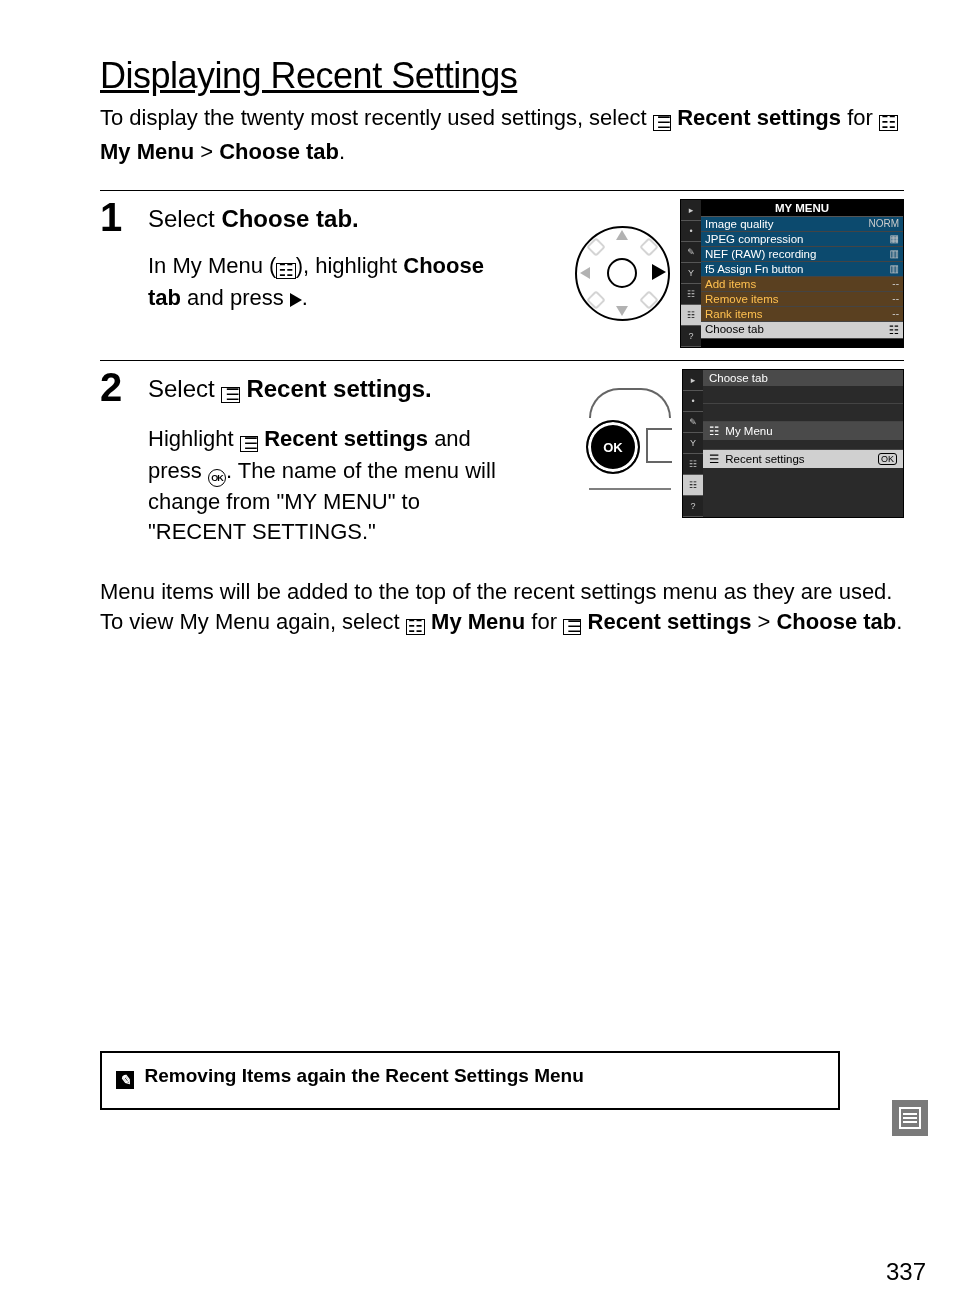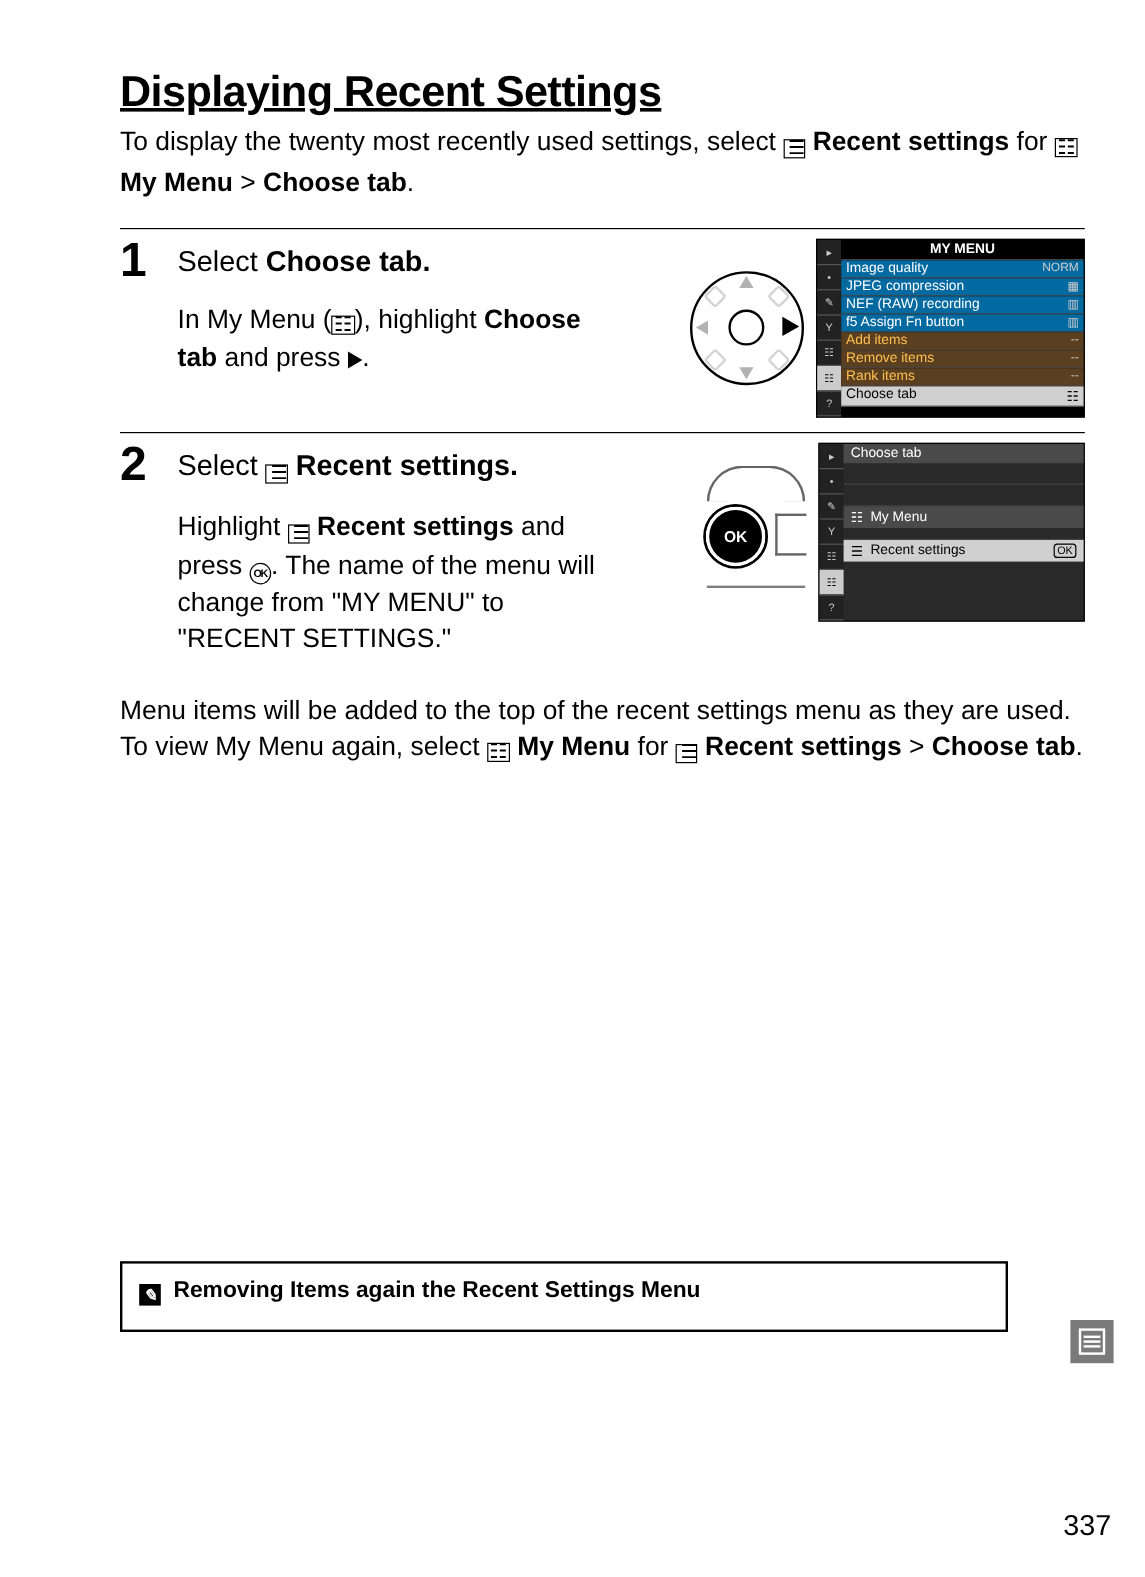--- a/index.html
+++ b/index.html
@@ -7,21 +7,21 @@
       font-family: "Segoe UI", Tahoma, Arial, sans-serif;
       width: 954px;
       height: 1314px;
       background: #fff;
       color: #000;
       position: relative;
       padding: 55px 50px 30px 100px;
     }
     .title {
       font-size: 36px;
-      font-weight: 700;
+      font-weight: 400;
       text-decoration: underline;
       letter-spacing: -0.5px;
       margin-bottom: 6px;
     }
     .intro {
       font-size: 22px;
       line-height: 1.4;
       margin-bottom: 22px;
     }
     .hr { border: none; border-top: 1px solid #000; margin: 0 0 8px 0; }
@@ -82,21 +82,21 @@
       text-align: center;
       font-weight: bold;
       padding: 2px 0;
       border-bottom: 1px solid #555;
     }
     .lcd-row {
       display: flex;
       justify-content: space-between;
       padding: 1px 4px;
       border-bottom: 1px solid #444;
-      background: #0369a1;
+      background: #0c4a6e;
     }
     .lcd-row.orange { background: #5a4020; color: #ffc050; }
     .lcd-row.sel { background: #d0d0d0; color: #000; }
     .lcd-val { color: #ccc; font-size: 10px; }
     
     .lcd2 {
       width: 222px;
       border: 1px solid #000;
       font-family: Arial, sans-serif;
       font-size: 11.5px;

